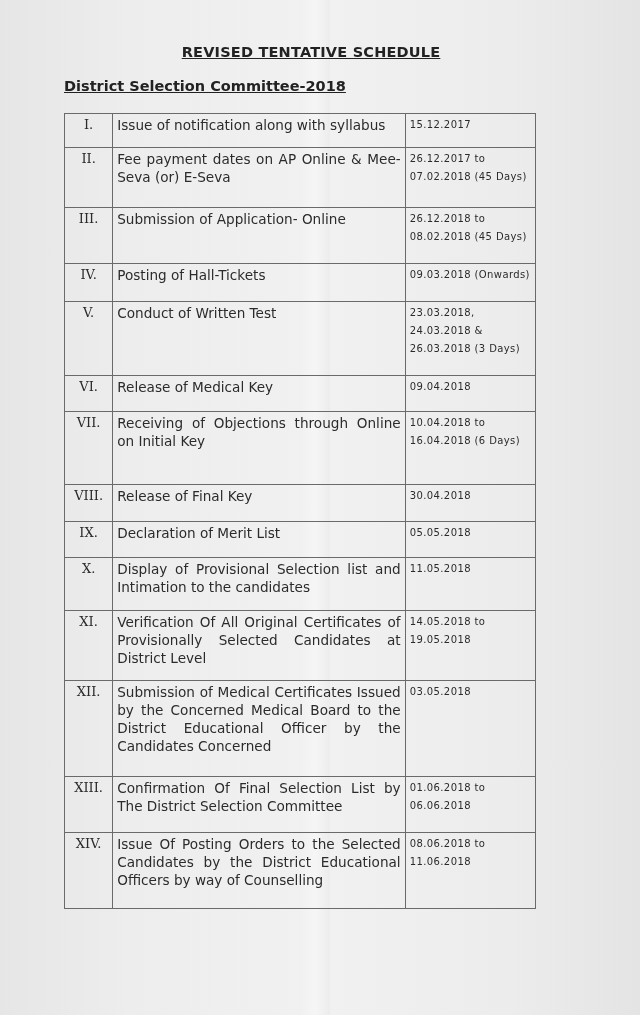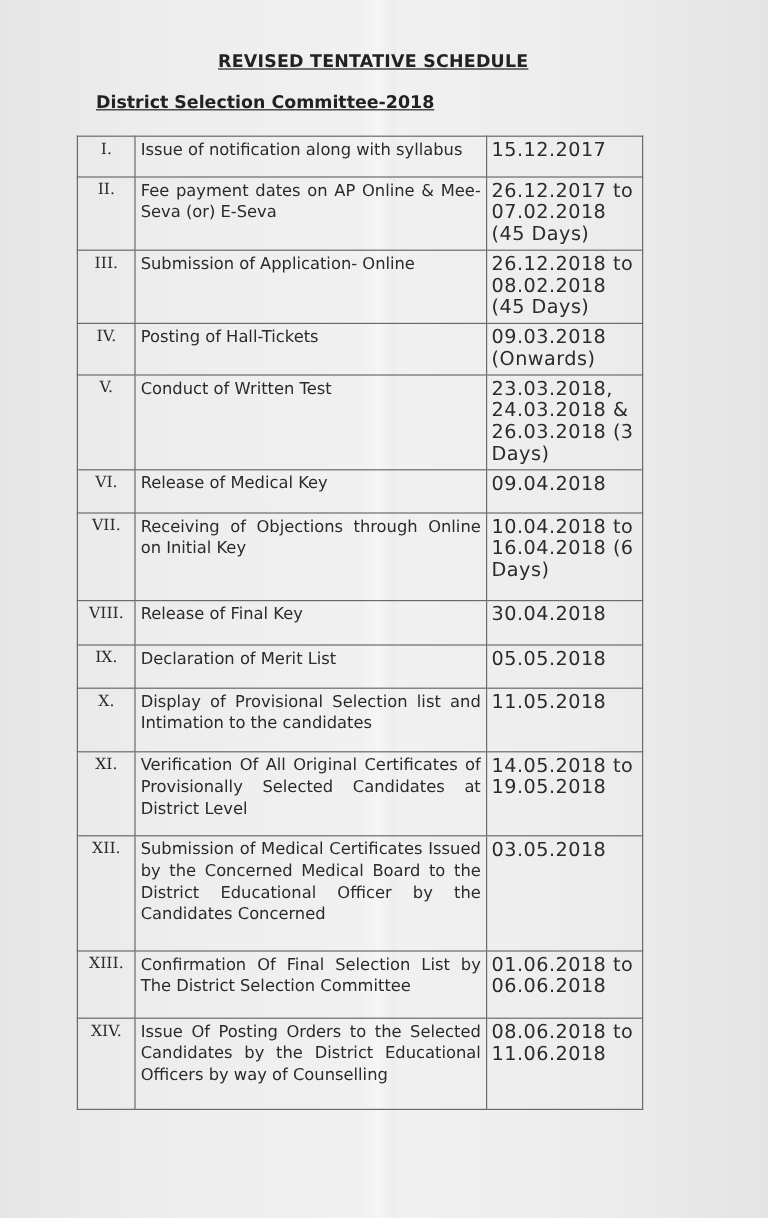--- a/index.html
+++ b/index.html
@@ -10,35 +10,35 @@
     color:#2a2a2a;
     position:relative;
   }
   .page { position:absolute; left:0; top:0; width:640px; height:1015px; }
   .title {
     position:absolute; left:0; width:622px; top:44px;
     text-align:center; font-weight:bold; font-size:14.5px;
     text-decoration:underline; letter-spacing:0.2px; color:#222;
   }
   .subtitle {
-    position:absolute; left:80px; top:78px;
+    position:absolute; left:64px; top:78px;
     font-weight:bold; font-size:14.5px; text-decoration:underline; color:#222;
   }
   table {
     position:absolute; left:64px; top:113px; width:472px;
     border-collapse:collapse; font-size:13.6px; line-height:18px;
     table-layout:fixed;
   }
   td {
     border:1px solid #6a6a6a; vertical-align:top;
     padding:2px 4px 4px 4px; color:#2b2b2b;
   }
   td.num { width:46px; text-align:center; font-family:"DejaVu Serif", serif; font-size:13px; padding-left:0; padding-right:0; }
   td.desc { width:276px; text-align:justify; }
-  td.date { width:118px; font-size:16px; letter-spacing:0.4px;margin-left:12px; }
+  td.date { width:118px; font-size:10px; letter-spacing:0.4px;margin-left:12px; }
   .fold {
     position:absolute; left:300px; top:0; width:30px; height:1015px;
     background: linear-gradient(90deg, rgba(0,0,0,0) 0%, rgba(255,255,255,0.35) 50%, rgba(0,0,0,0.02) 100%);
   }
 </style>
 </head>
 <body>
 
 <div class="page">
   <div class="fold"></div>

